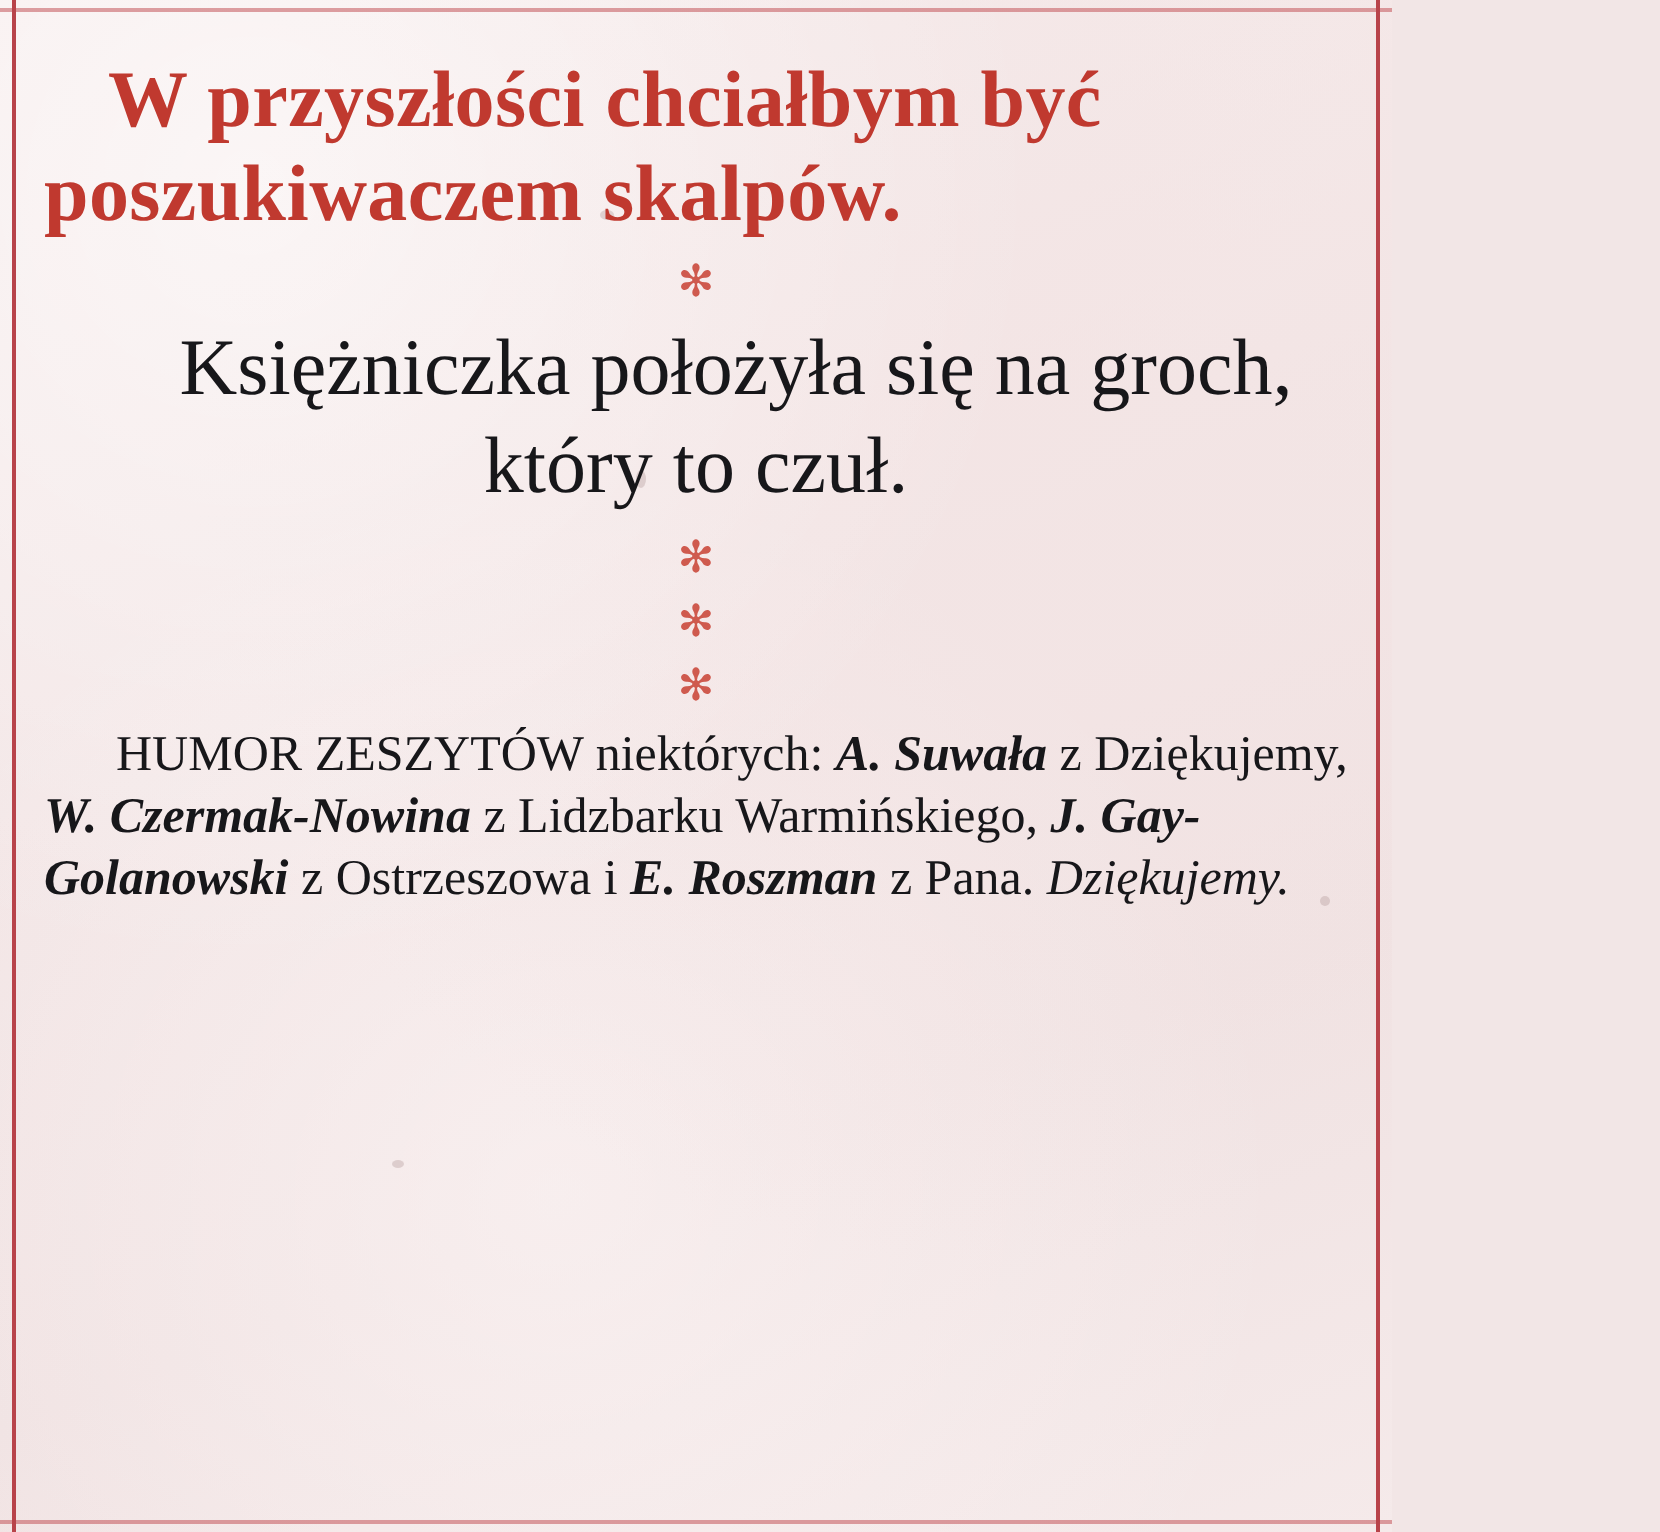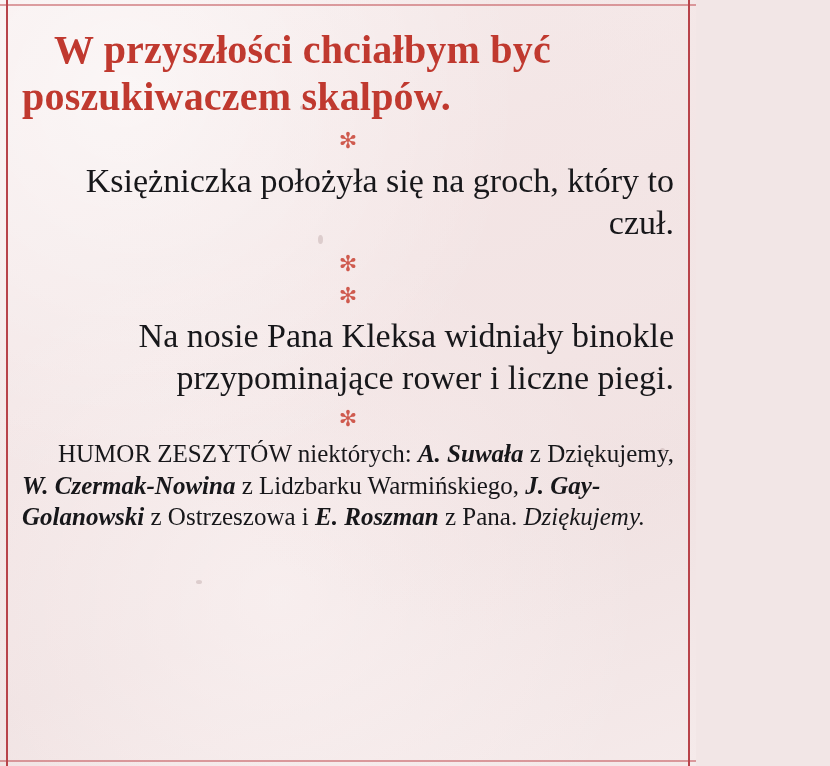--- a/index.html
+++ b/index.html
@@ -73,25 +73,25 @@
     text-align: center;
     color: #cf5a4e;
     font-size: 22px;
     line-height: 1;
     margin: 10px 0 8px 0;
     font-family: "Liberation Serif", serif;
   }
 
   .joke {
     color: #17171a;
-    font-size: 34px;
+    font-size: 40px;
     line-height: 1.22;
     margin: 0;
     text-indent: 40px;
-    text-align: right;
+    text-align: center;
   }
 
   .credits {
     color: #17171a;
     font-size: 25px;
     line-height: 1.25;
     margin: 0;
     text-indent: 36px;
     text-align: left;
   }
@@ -127,20 +127,19 @@
 
     <div class="sep">✻</div>
 
     <p class="joke">Księżniczka położyła się na groch, który to czuł.</p>
 
     <div class="sep">✻</div>
 
 
     <div class="sep">✻</div>
 
-    <p class="joke">Na nosie Pana Kleksa widniały binokle przypominające rower i liczne piegi.</p>
 
     <div class="sep">✻</div>
 
     <p class="credits"><span>HUMOR ZESZYTÓW</span><span> niektórych: </span><b>A. Suwała</b><span> z Dziękujemy, </span><b>W. Czermak-Nowina</b><span> z Lidzbarku Warmińskiego, </span><b>J. Gay-Golanowski</b><span> z Ostrzeszowa i </span><b>E. Roszman</b><span> z Pana. </span><i>Dziękujemy.</i></p>
 
   </div>
 </div>
 
 </body></html>

